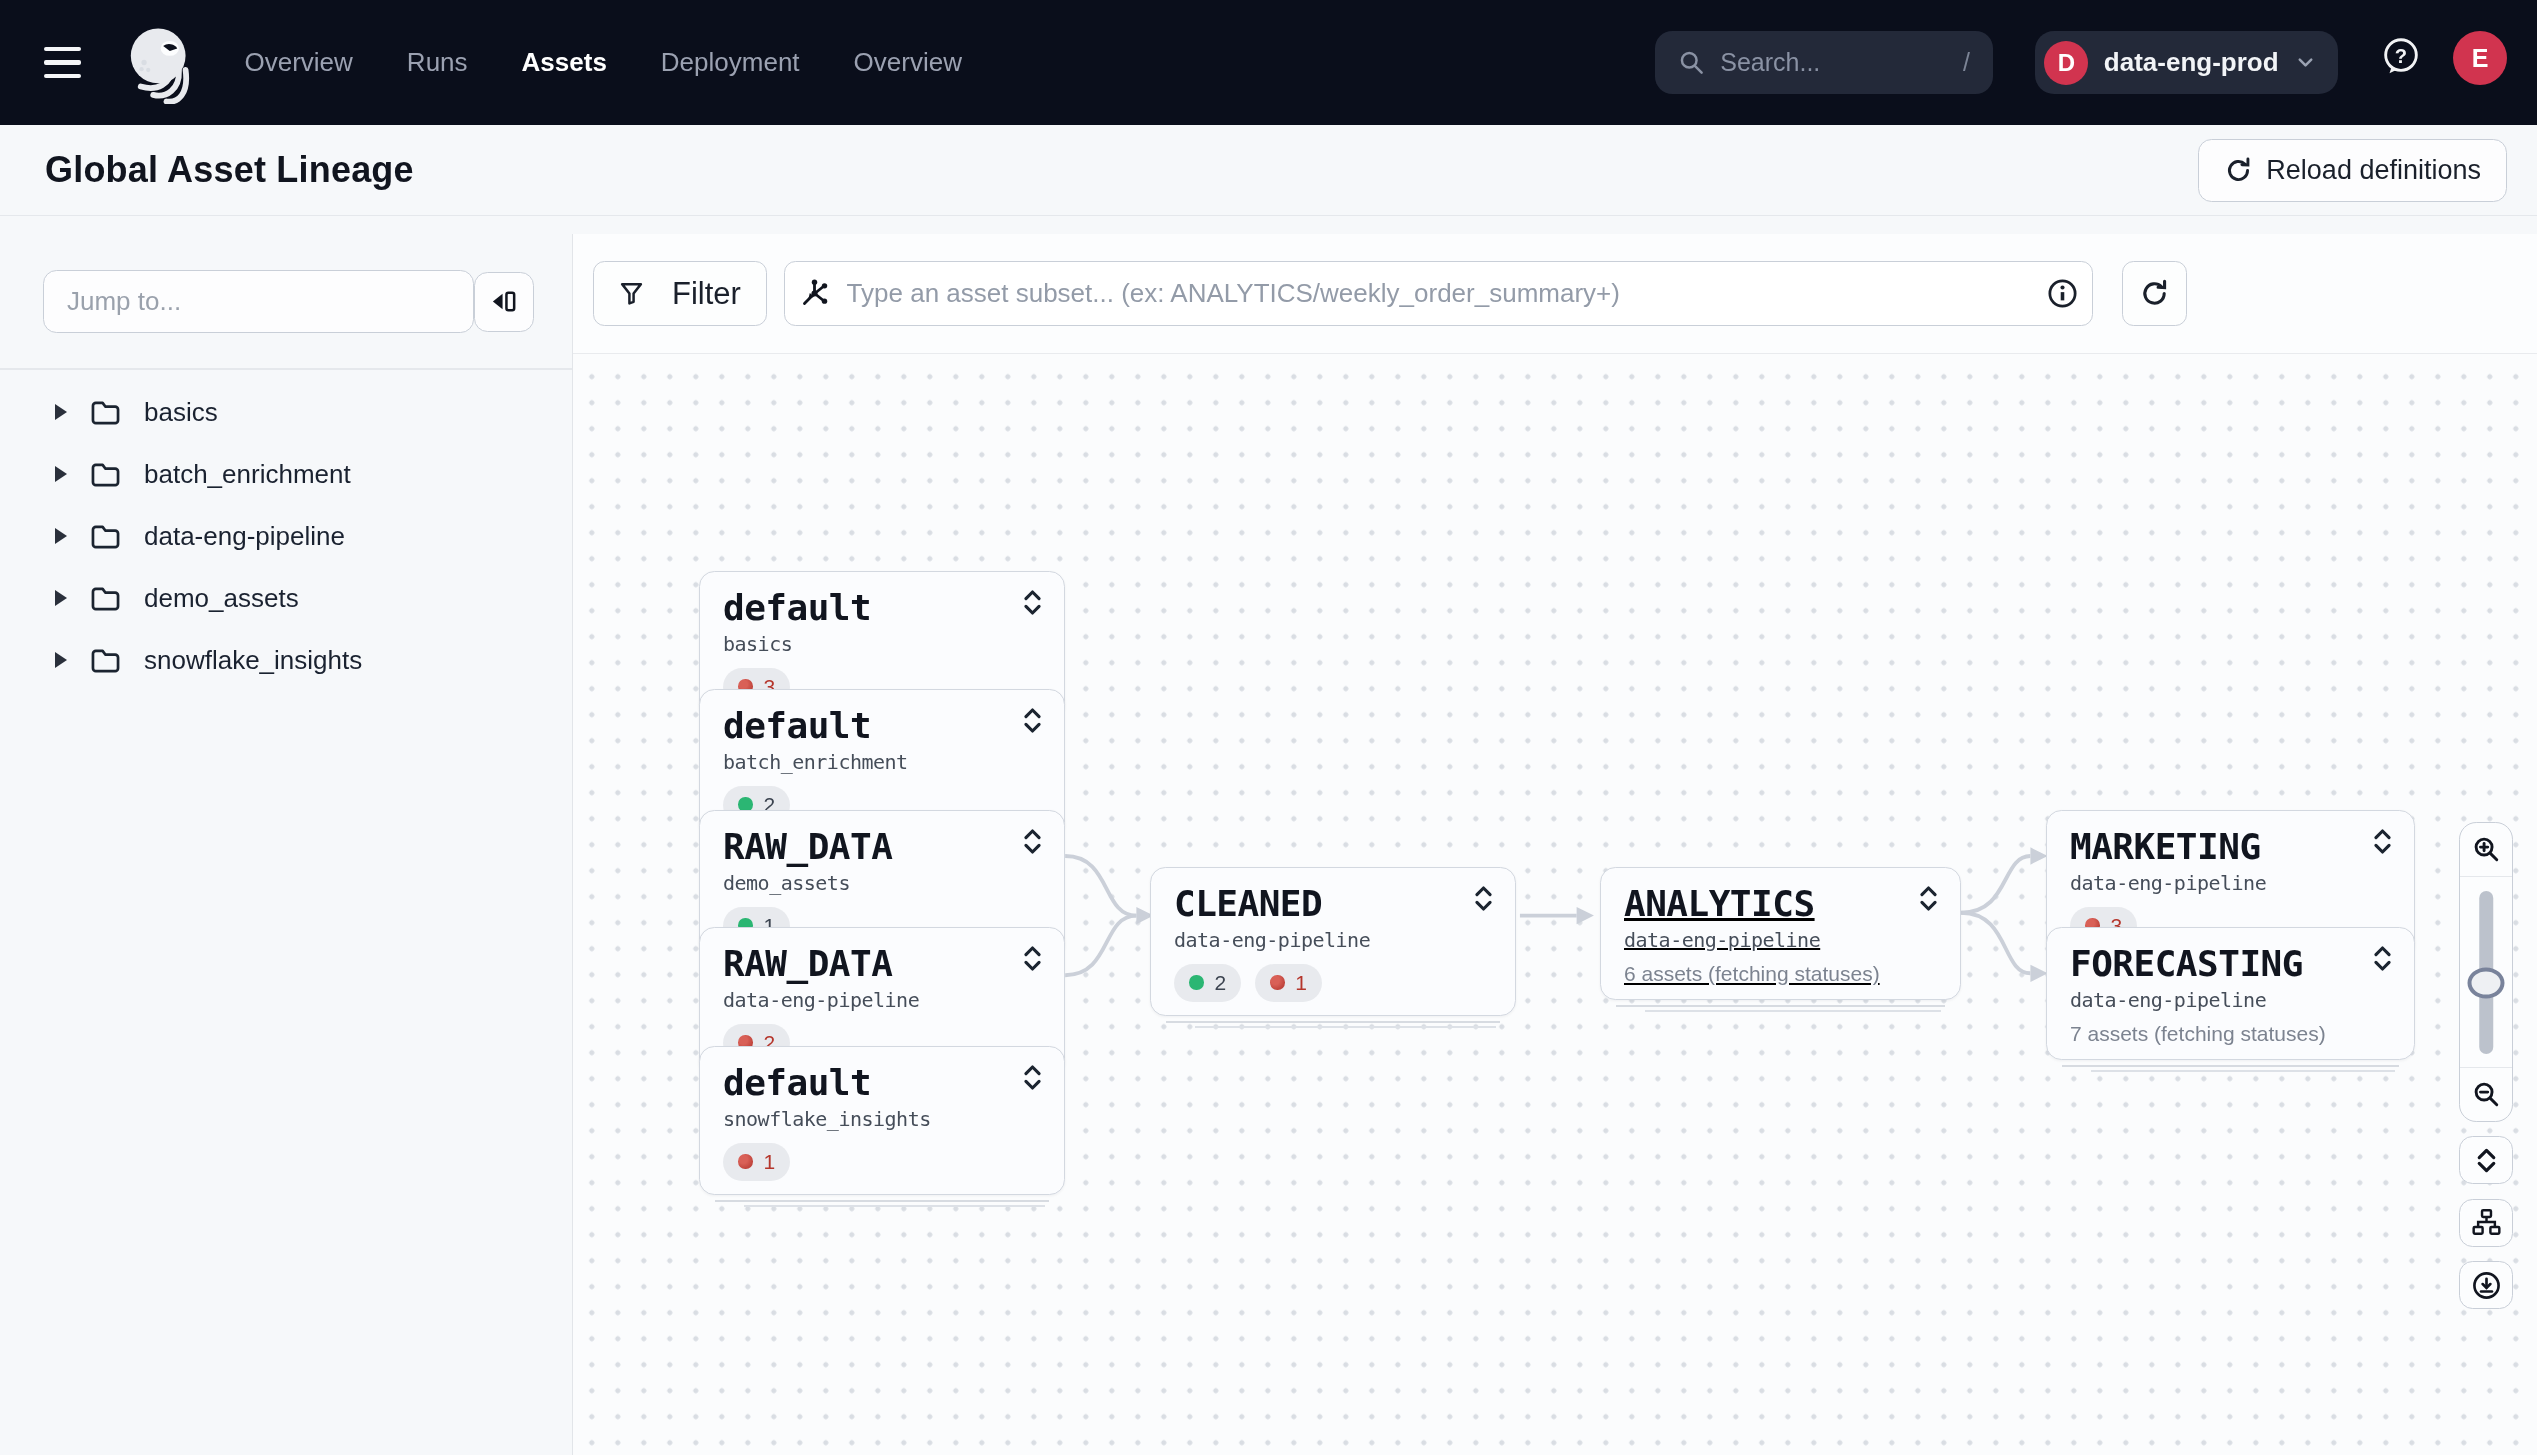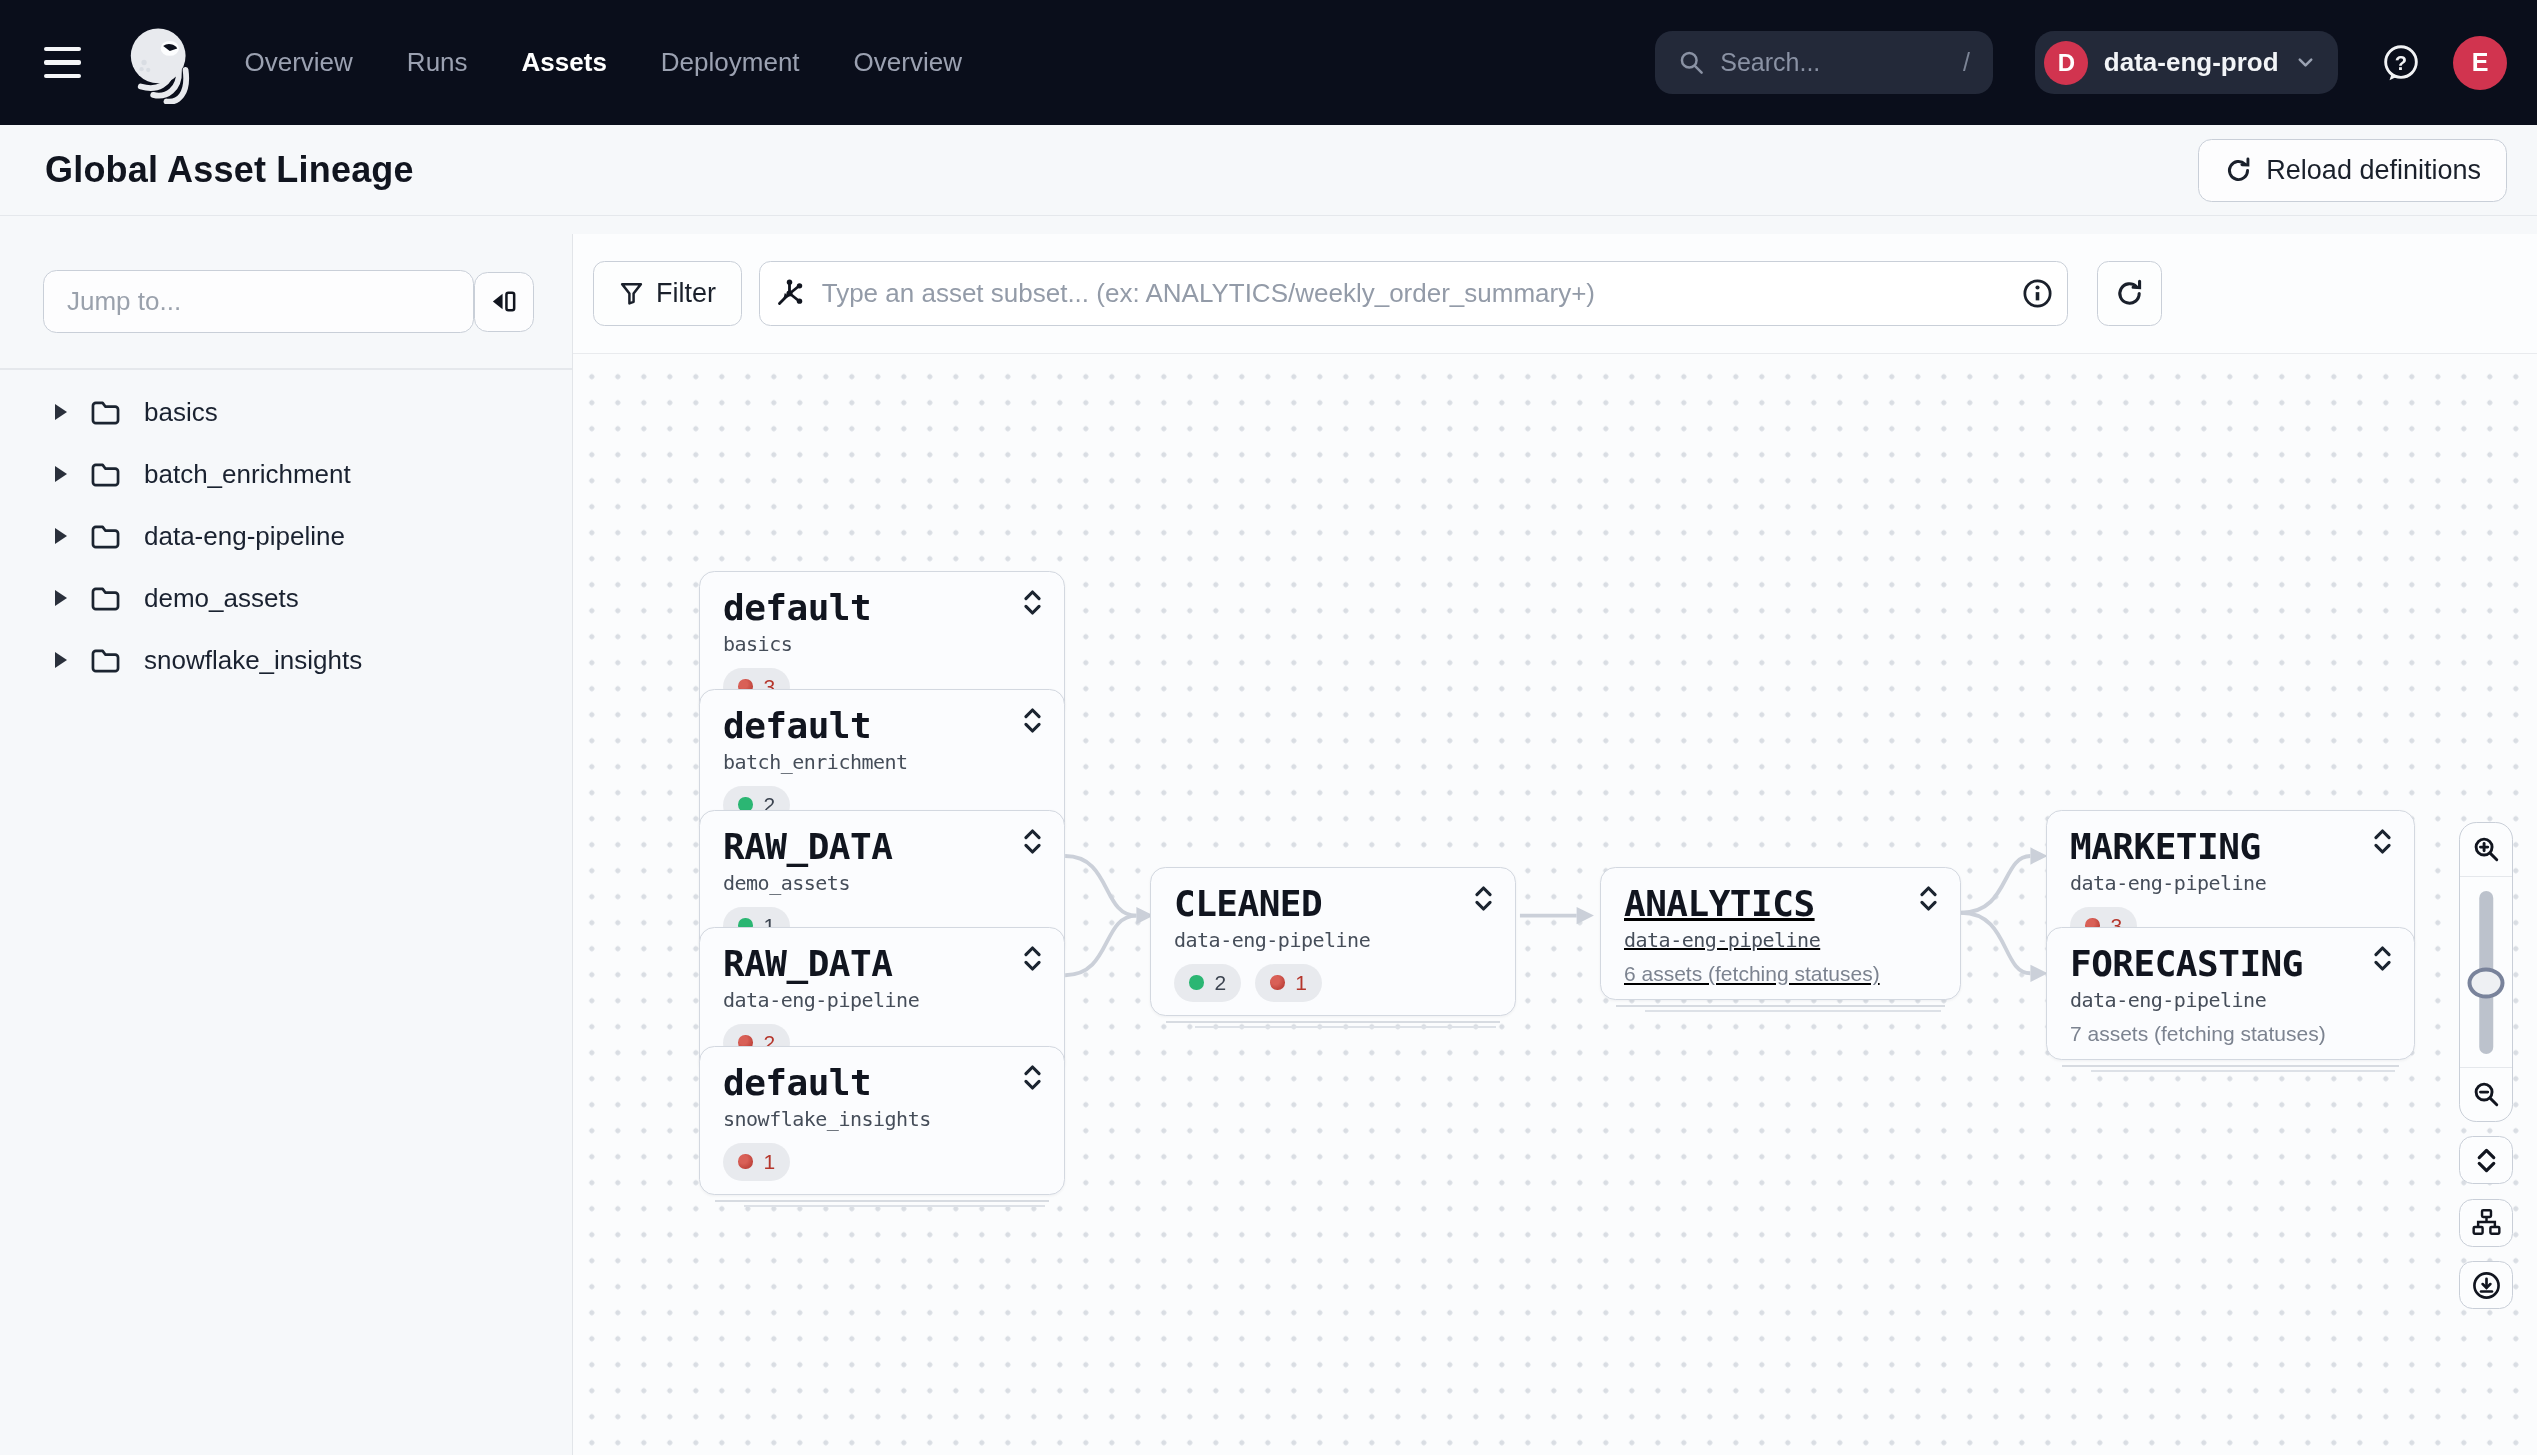--- a/index.html
+++ b/index.html
@@ -26,21 +26,21 @@
   .mono{font-family:"DejaVu Sans Mono","Liberation Mono",monospace;}
 
   
   .nav{position:absolute;left:0;top:0;width:2538px;height:125px;background:var(--nav-bg);display:flex;align-items:center;}
   .hamburger{margin-left:44px;width:62px;height:62px;display:flex;flex-direction:column;justify-content:center;gap:8.7px;cursor:pointer;}
   .hamburger span{display:block;width:37px;height:4.8px;background:#F5F6F8;border-radius:1.9px;}
   .logo{margin-left:13.5px;width:83px;height:83px;}
   .nav-links{display:flex;align-items:center;margin-left:42px;gap:54px;}
   .nav-link{font-size:26px;color:var(--text-nav);cursor:pointer;}
   .nav-link.active{color:#FFFFFF;font-weight:700;}
-  .nav-right{margin-left:auto;display:flex;align-items:center;margin-right:31px;}
+  .nav-right{margin-left:auto;display:flex;margin-right:31px;}
   .search-pill{width:338px;height:63px;background:var(--nav-pill);border-radius:17.3px;display:flex;align-items:center;padding:0 23px;cursor:text;}
   .search-pill .ph{color:#8A92A4;font-size:25px;margin-left:15.4px;flex:1;}
   .search-pill .slash{color:#7C8496;font-size:25px;}
   .ws-pill{margin-left:42px;height:63px;background:var(--nav-pill);border-radius:19px;display:flex;align-items:center;padding:0 21px 0 9.6px;gap:15.4px;cursor:pointer;}
   .ws-initial{width:44px;height:44px;border-radius:50%;background:var(--crimson);color:#fff;font-weight:700;font-size:24px;display:flex;align-items:center;justify-content:center;}
   .ws-name{color:#F2F4F7;font-size:26px;font-weight:600;}
   .help-btn{margin-left:38px;width:50px;height:50px;display:flex;align-items:center;justify-content:center;cursor:pointer;}
   .avatar{margin-left:27px;width:54px;height:54px;border-radius:50%;background:var(--crimson);color:#fff;font-size:25px;font-weight:700;display:flex;align-items:center;justify-content:center;cursor:pointer;}
 
   
@@ -56,21 +56,21 @@
   .collapse-btn{width:60px;height:60px;border:1.9px solid var(--border);border-radius:13.5px;background:#FDFDFE;display:flex;align-items:center;justify-content:center;cursor:pointer;}
   .side-divider{margin-top:35px;height:1.9px;background:var(--light-border);}
   .tree{padding-top:11.5px;}
   .tree-row{height:62px;display:flex;align-items:center;padding-left:55px;gap:23px;cursor:pointer;}
   .tree-caret{width:0;height:0;border-top:8.7px solid transparent;border-bottom:8.7px solid transparent;border-left:12.5px solid #2A303B;}
   .tree-label{font-size:26px;color:#1A2230;}
 
   
   .graph-panel{position:absolute;left:573px;top:234px;width:1965px;height:1222px;background:#FBFCFD;}
   .graph-toolbar{position:absolute;left:0;top:0;width:1965px;height:120px;background:#FCFDFE;border-bottom:1.9px solid #E9EBEE;display:flex;align-items:center;}
-  .filter-btn{margin-left:20px;height:65px;padding:0 25px;background:#FDFEFE;border:1.9px solid var(--border);border-radius:11.5px;display:flex;align-items:center;gap:12px;font-size:27px;color:#1A202B;cursor:pointer;}
+  .filter-btn{margin-left:20px;height:65px;padding:0 25px;background:#FDFEFE;border:1.9px solid var(--border);border-radius:11.5px;display:flex;align-items:center;gap:28px;font-size:31px;color:#1A202B;cursor:pointer;}
   .subset-wrap{margin-left:17.3px;width:1309px;height:65px;background:#FFFFFF;border:1.9px solid var(--border);border-radius:11.5px;display:flex;align-items:center;padding:0 13px;}
   .subset-input{flex:1;border:none;outline:none;font-size:26px;color:#30363F;margin-left:15.4px;font-family:inherit;background:transparent;}
   .subset-input::placeholder{color:#939BA8;}
   .refresh-btn{margin-left:29px;width:65px;height:65px;background:#FDFEFE;border:1.9px solid var(--border);border-radius:11.5px;display:flex;align-items:center;justify-content:center;cursor:pointer;}
   .mat-btn{margin-left:19px;height:65px;width:327px;background:#151A2B;border-radius:11.5px;display:flex;align-items:center;color:#fff;cursor:pointer;}
   .mat-main{flex:1;display:flex;align-items:center;gap:15.4px;padding-left:21px;font-size:27px;}
   .mat-split{width:1.9px;height:65px;background:#3A4souvenir;background:#343B4E;}
   .mat-caret{width:79px;display:flex;align-items:center;justify-content:center;align-self:stretch;}
   .caret-down{width:0;height:0;border-left:10.6px solid transparent;border-right:10.6px solid transparent;border-top:12.5px solid #E7E9EE;}
 

